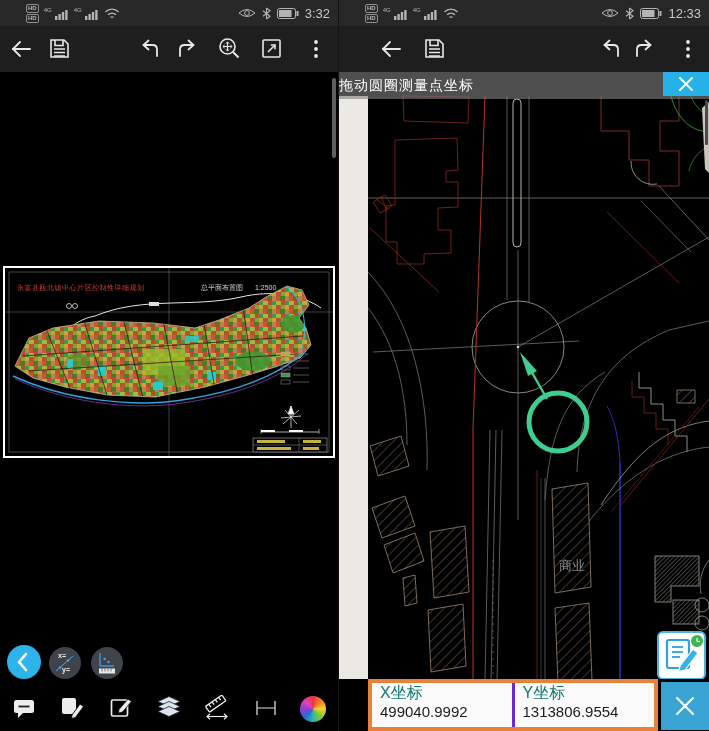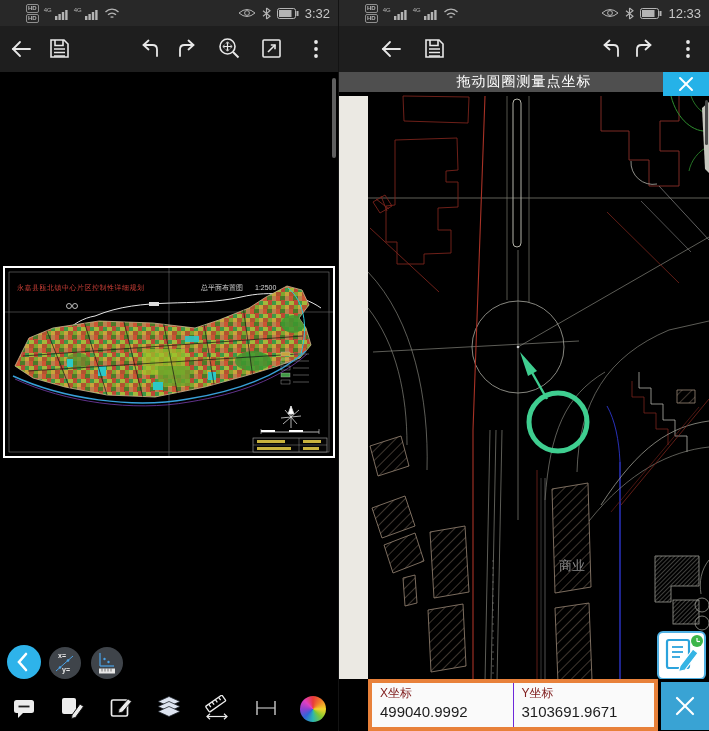--- a/index.html
+++ b/index.html
@@ -43,33 +43,33 @@
 
   
   .bottombar{position:absolute;left:0;right:0;bottom:0;height:45px;background:#000;
              display:flex;align-items:center;justify-content:space-between;padding:0 10px;}
   .bbtn{width:28px;height:28px;background:none;border:none;padding:0;cursor:pointer;}
   .colorwheel{width:26px;height:26px;border-radius:50%;
      background:conic-gradient(#e83a3a,#f07f28,#f3d42c,#7fc832,#2bb6b0,#2f66d8,#8f3fd0,#e040c0,#e83a3a);}
 
   
   .cadsvg{position:absolute;left:0;top:0;width:370px;height:731px;}
-  .banner{position:absolute;top:72px;left:0;right:0;height:20px;background:rgba(128,128,128,.62);
-          display:flex;align-items:center;justify-content:center;}
+  .banner{position:absolute;top:72px;left:0;right:0;height:27px;background:rgba(128,128,128,.62);
+          display:flex;align-items:center;}
   .banner-text{color:#fff;font-size:14px;letter-spacing:1px;}
   .banner-close{position:absolute;top:72px;right:0;width:46px;height:24px;border:none;
                 background:var(--banner-close,#25b2e8);cursor:pointer;padding:0;}
   .notefab{position:absolute;left:318px;top:631px;width:49px;height:49px;background:#fff;
            border:2px solid #4fb0e2;border-radius:6px;cursor:pointer;padding:0;}
   .coordwrap{position:absolute;left:0;right:0;top:679px;height:52px;background:#000;}
   .coordbox{position:absolute;left:29px;top:0;width:290px;height:52px;background:#fafafa;
             border:4px solid var(--orange,#e8813a);display:flex;}
   .ccell{flex:1;padding:3px 0 0 8px;overflow:hidden;}
-  .ccell + .ccell{border-left:1px solid #6d28d9;}
-  .clabel{font-size:12px;color:#7f1d1d;line-height:14px;}
+  .ccell + .ccell{border-left:3px solid #6d28d9;}
+  .clabel{font-size:16px;color:#0f766e;line-height:14px;}
   .cvalue{font-size:15px;color:#1c1c1c;line-height:24px;}
   .bottom-close{position:absolute;left:322px;top:3px;width:48px;height:48px;border:none;
                 background:var(--bottom-close,#39a3d4);cursor:pointer;padding:0;}
 </style>
 </head>
 <body>
 
 <div class="screen">
 
   <section class="panel left">
@@ -581,21 +581,21 @@
     </button>
 
     <div class="coordwrap">
       <div class="coordbox">
         <div class="ccell">
           <div class="clabel">X坐标</div>
           <div class="cvalue">499040.9992</div>
         </div>
         <div class="ccell">
           <div class="clabel">Y坐标</div>
-          <div class="cvalue">3103691.9671</div>
+          <div class="cvalue">1313806.9554</div>
         </div>
       </div>
       <button class="bottom-close"><svg width="48" height="48">
             <g stroke="#ffffff" stroke-width="2.2" stroke-linecap="round">
               <line x1="16" y1="16" x2="32" y2="32"></line>
               <line x1="32" y1="16" x2="16" y2="32"></line>
             </g>
           </svg></button>
     </div>
   </section>

